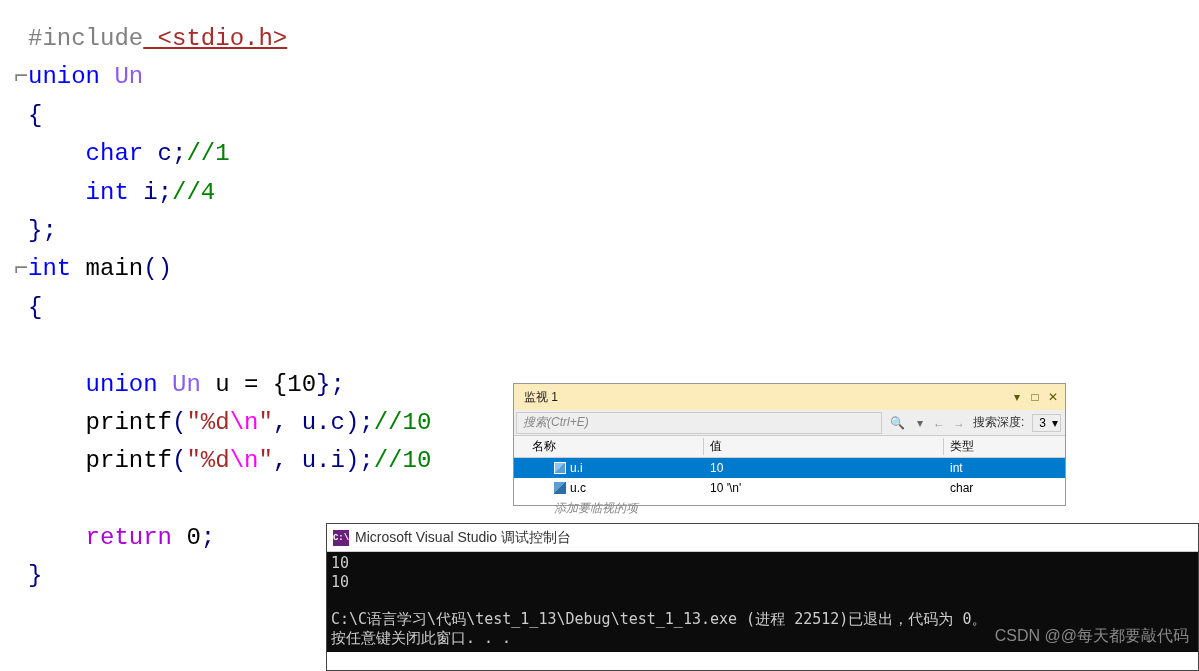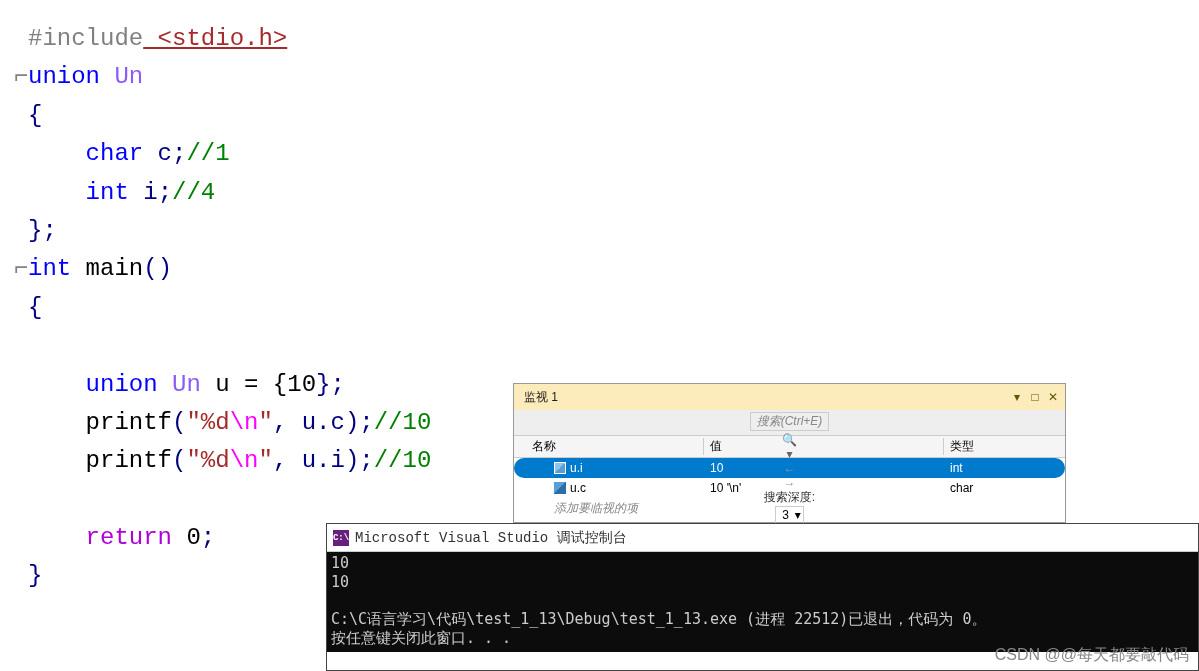--- a/index.html
+++ b/index.html
@@ -18,55 +18,55 @@
     .func-name { color: #000000; }
     .punct { color: #000080; }
     .brace { color: #000080; }
     .paren { color: #000080; }
     .comment { color: #008000; }
     .number { color: #000000; }
     .string { color: #a52a2a; }
     .escape { color: #ff00ff; }
     .identifier { color: #000000; }
     
-    .watch-window { position: absolute; top: 383px; left: 513px; width: 553px; height: 140px; background: #fff; border: 1px solid #999; font-family: "Segoe UI", sans-serif; font-size: 12px; }
+    .watch-window { position: absolute; top: 383px; left: 513px; width: 553px; height: 123px; background: #fff; border: 1px solid #999; font-family: "Segoe UI", sans-serif; font-size: 12px; }
     .watch-title-bar { background: #fcebbb; height: 26px; display: flex; align-items: center; justify-content: space-between; padding: 0 4px; }
     .watch-title { color: #1e1e1e; padding-left: 6px; }
     .watch-title-buttons { display: flex; gap: 2px; }
     .watch-btn { width: 16px; height: 16px; display: inline-flex; align-items: center; justify-content: center; color: #5a5a00; cursor: pointer; }
     
-    .watch-toolbar { background: #eee; height: 26px; display: flex; align-items: center; border-bottom: 1px solid #ccc; flex-direction: column; }
+    .watch-toolbar { background: #eee; height: 26px; display: flex; align-items: center; border-bottom: 1px solid #ccc; }
     .search-box { flex: 1; height: 22px; margin: 2px; padding: 0 6px; border: 1px solid #ccc; color: #888; font-style: italic; display: flex; align-items: center; }
     .search-icon { margin: 0 6px; color: #666; }
     .nav-arrow { color: #999; padding: 0 4px; }
     .depth-label { color: #333; padding: 0 4px; }
     .depth-select { border: 1px solid #ccc; padding: 1px 14px 1px 6px; margin: 0 4px; position: relative; }
     
     .watch-header { display: flex; background: #f5f5f5; border-bottom: 1px solid #ccc; height: 22px; align-items: center; font-size: 12px; }
     .col-name { width: 190px; padding-left: 18px; border-right: 1px solid #ccc; }
     .col-value { width: 240px; padding-left: 6px; border-right: 1px solid #ccc; }
     .col-type { flex: 1; padding-left: 6px; }
     
     .watch-row { display: flex; height: 20px; align-items: center; font-size: 12px; }
-    .watch-row.selected { background: #007acc; color: #fff; border-radius: 10px; }
+    .watch-row.selected { background: #007acc; color: #fff; }
     .row-name { width: 190px; padding-left: 40px; display: flex; align-items: center; gap: 4px; }
     .row-value { width: 240px; padding-left: 6px; }
     .row-type { flex: 1; padding-left: 6px; }
     .cube-icon { width: 12px; height: 12px; display: inline-block; }
     .cube-sel { background: linear-gradient(135deg, #8cc5f0 50%, #5a9fd4 50%); border:1px solid #fff; }
     .cube-unsel { background: linear-gradient(135deg, #5a9fd4 50%, #2e6da4 50%); }
     .add-watch-row { padding-left: 40px; color: #888; font-style: italic; font-size: 12px; height: 20px; display: flex; align-items: center; }
     
     .console-window { position: absolute; top: 523px; left: 326px; width: 873px; height: 148px; border: 1px solid #444; }
     .console-title-bar { background: #fff; height: 28px; display: flex; align-items: center; padding: 0 6px; gap: 6px; border-bottom: 1px solid #ccc; }
     .console-icon { width: 16px; height: 16px; background: #68217a; color: #fff; font-size: 9px; font-weight: bold; display: flex; align-items: center; justify-content: center; }
-    .console-title { font-family: Liberation Mono, monospace; font-size: 14px; color: #333; }
+    .console-title { font-family: Liberation Sans, sans-serif; font-size: 14px; color: #333; }
     .console-body { background: #0c0c0c; color: #ccc; font-family: "NSimSun", "SimSun", Consolas, monospace; font-size: 15px; padding: 2px 4px; height: 100px; white-space: pre-wrap; line-height: 1.25; }
     
-    .watermark { position: absolute; bottom: 5px; right: 10px; color: #888; font-family: "Microsoft YaHei", sans-serif; font-size: 16px; }
+    .watermark { position: absolute; bottom: 24px; right: 10px; color: #888; font-family: "Microsoft YaHei", sans-serif; font-size: 16px; }
   </style>
 </head>
 <body>
 
 <div class="code-area">
   <div class="code-line"><span class="preproc">#include</span><span class="include-path"> &lt;stdio.h&gt;</span></div>
   <div class="code-line"><span class="collapse-marker">⌐</span><span class="keyword-union">union</span><span class="type-name"> Un</span></div>
   <div class="code-line"><span class="brace">{</span></div>
   <div class="code-line"><span>    </span><span class="keyword-type">char</span><span class="punct"> c;</span><span class="comment">//1</span></div>
   <div class="code-line"><span>    </span><span class="keyword-type">int</span><span class="punct"> i;</span><span class="comment">//4</span></div>

